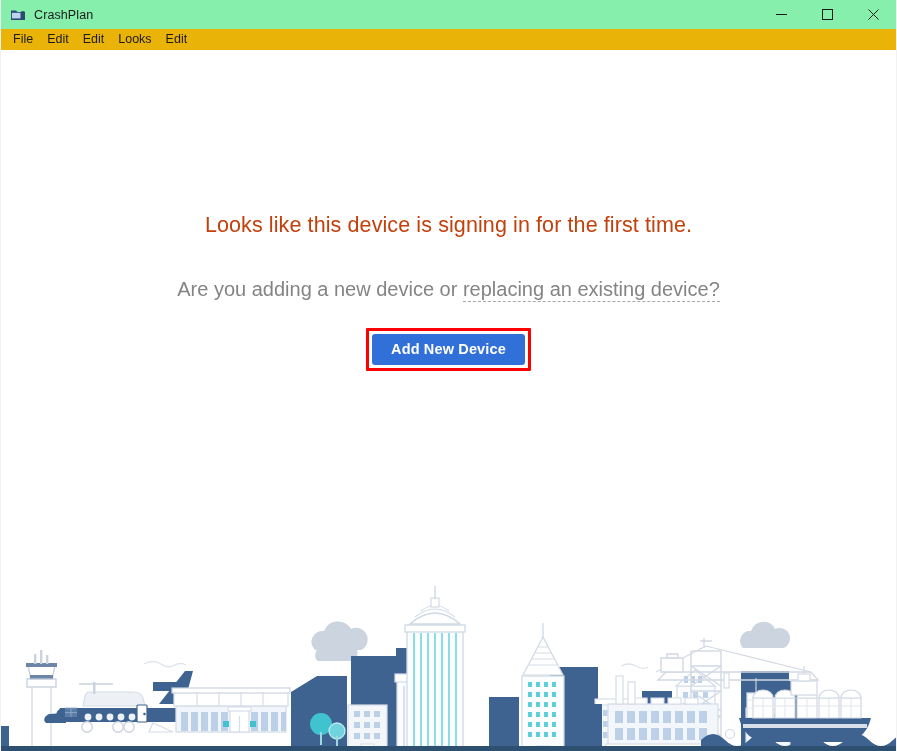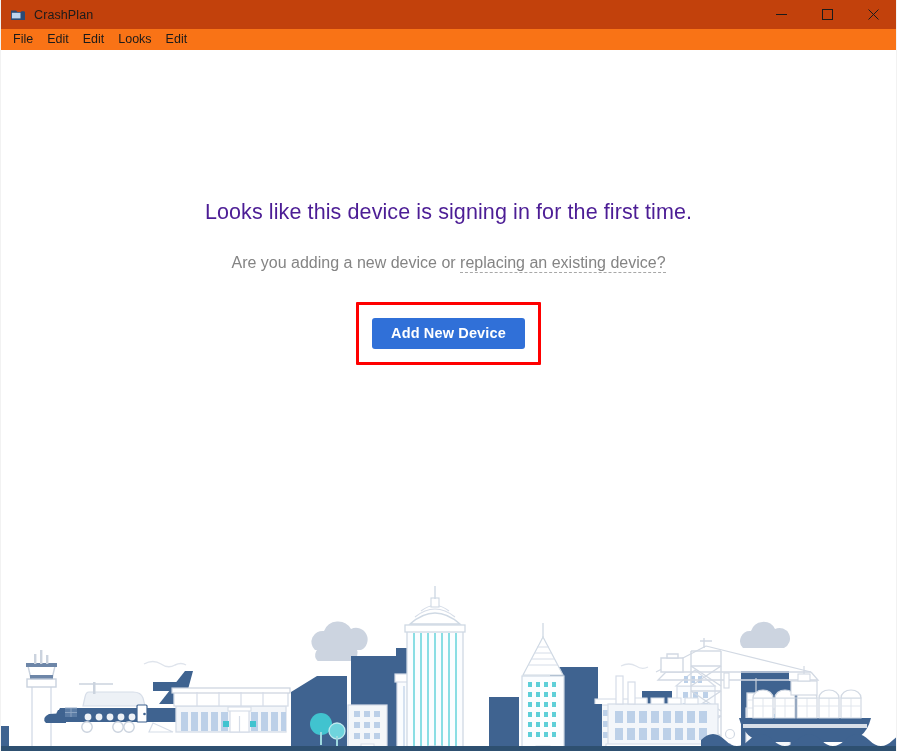--- a/index.html
+++ b/index.html
@@ -26,21 +26,21 @@
     box-sizing: border-box;
     border-left: 1px solid #f2f2f2;
     border-right: 1px solid #f2f2f2;
   }
 
   .titlebar {
     height: 29px;
     min-height: 29px;
     display: flex;
     align-items: center;
-    background: #c2410c;
+    background: #86efac;
     position: relative;
     user-select: none;
   }
   .titlebar-icon {
     width: 16px;
     height: 16px;
     margin-left: 9px;
     margin-right: 8px;
     position: relative;
     flex: 0 0 auto;
@@ -65,21 +65,21 @@
   }
   .win-btn svg { display: block; }
 
   
   .menubar {
     height: 21px;
     min-height: 21px;
     display: flex;
     align-items: center;
     padding-left: 5px;
-    background: #f97316;
+    background: #eab308;
     user-select: none;
   }
   .menu-item {
     font-size: 12.5px;
     color: #1b1b1b;
     padding: 2px 7px 3px 7px;
     cursor: default;
     line-height: 14px;
   }
 
@@ -93,32 +93,32 @@
 
   .hero {
     position: absolute;
     left: 0;
     right: 0;
     top: 0;
     text-align: center;
     z-index: 5;
   }
   .hero-title {
-    margin: 0;
+    margin: 13px;
     padding-top: 148px;
     font-size: 21.5px;
     font-weight: 400;
-    color: #4c1d95;
+    color: #c2410c;
     letter-spacing: 0.1px;
     line-height: 28px;
   }
   .hero-sub {
     margin: 0;
     padding-top: 27px;
-    font-size: 16px;
+    font-size: 20px;
     color: #848484;
     line-height: 20px;
   }
   .hero-link {
     color: #848484;
     text-decoration: none;
     border-bottom: 1px dashed #a8a8a8;
     padding-bottom: 1px;
     cursor: pointer;
   }
@@ -140,21 +140,21 @@
     border-radius: 3px;
     height: 31px;
     padding: 0 19px;
     cursor: pointer;
     letter-spacing: 0.15px;
     line-height: 31px;
   }
   .btn-highlight-wrap {
     position: relative;
     display: inline-block;
-    padding: 16px;
+    padding: 6px;
   }
   .btn-highlight-wrap::after {
     content: "";
     position: absolute;
     left: 0;
     top: 0;
     right: 0;
     bottom: 0;
     border: 3px solid #ff0000;
     border-radius: 1px;

